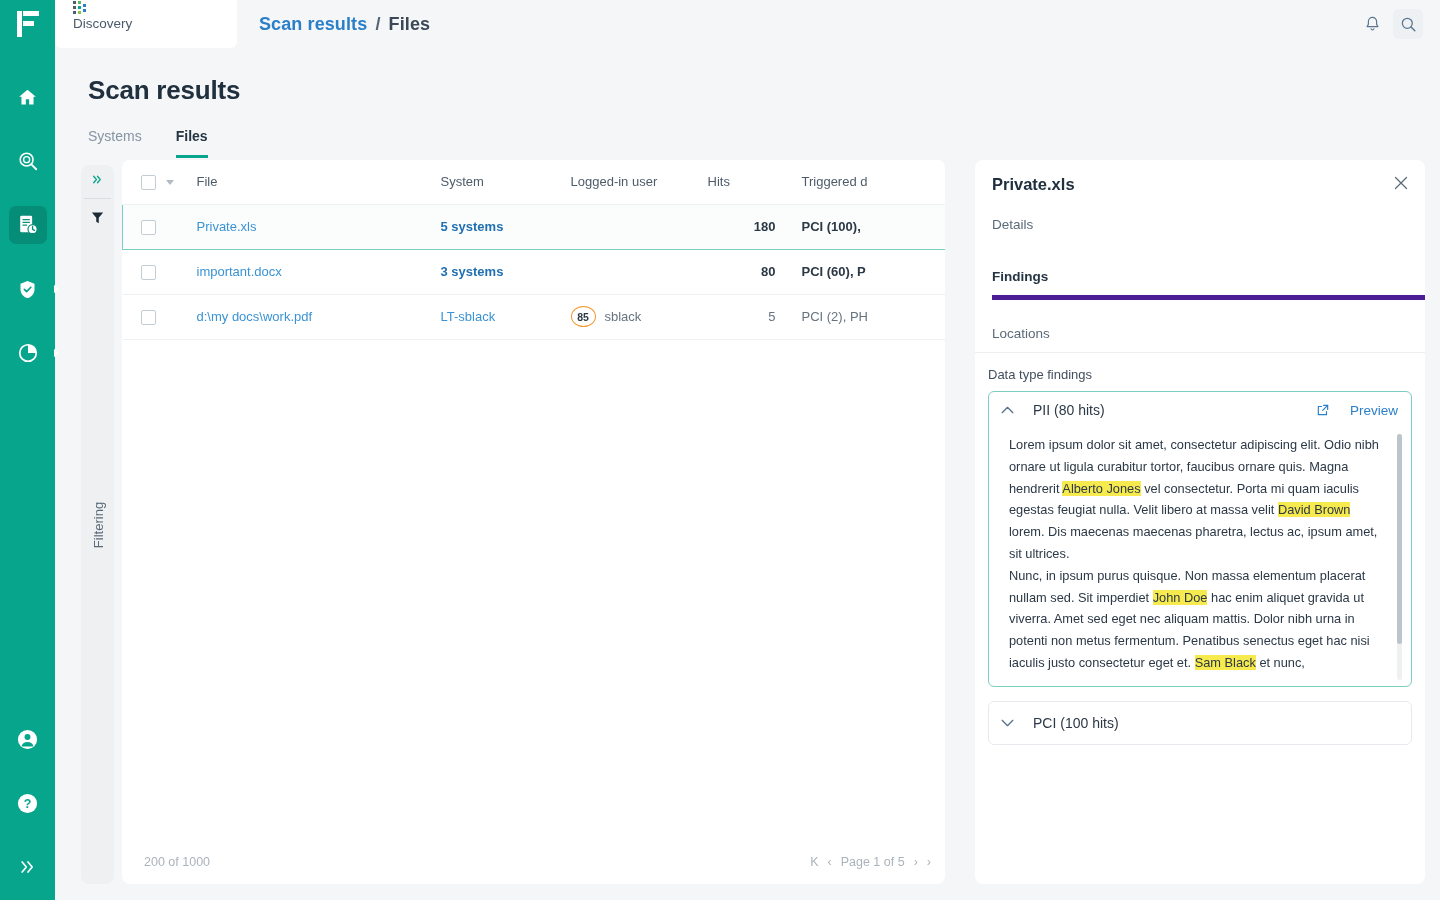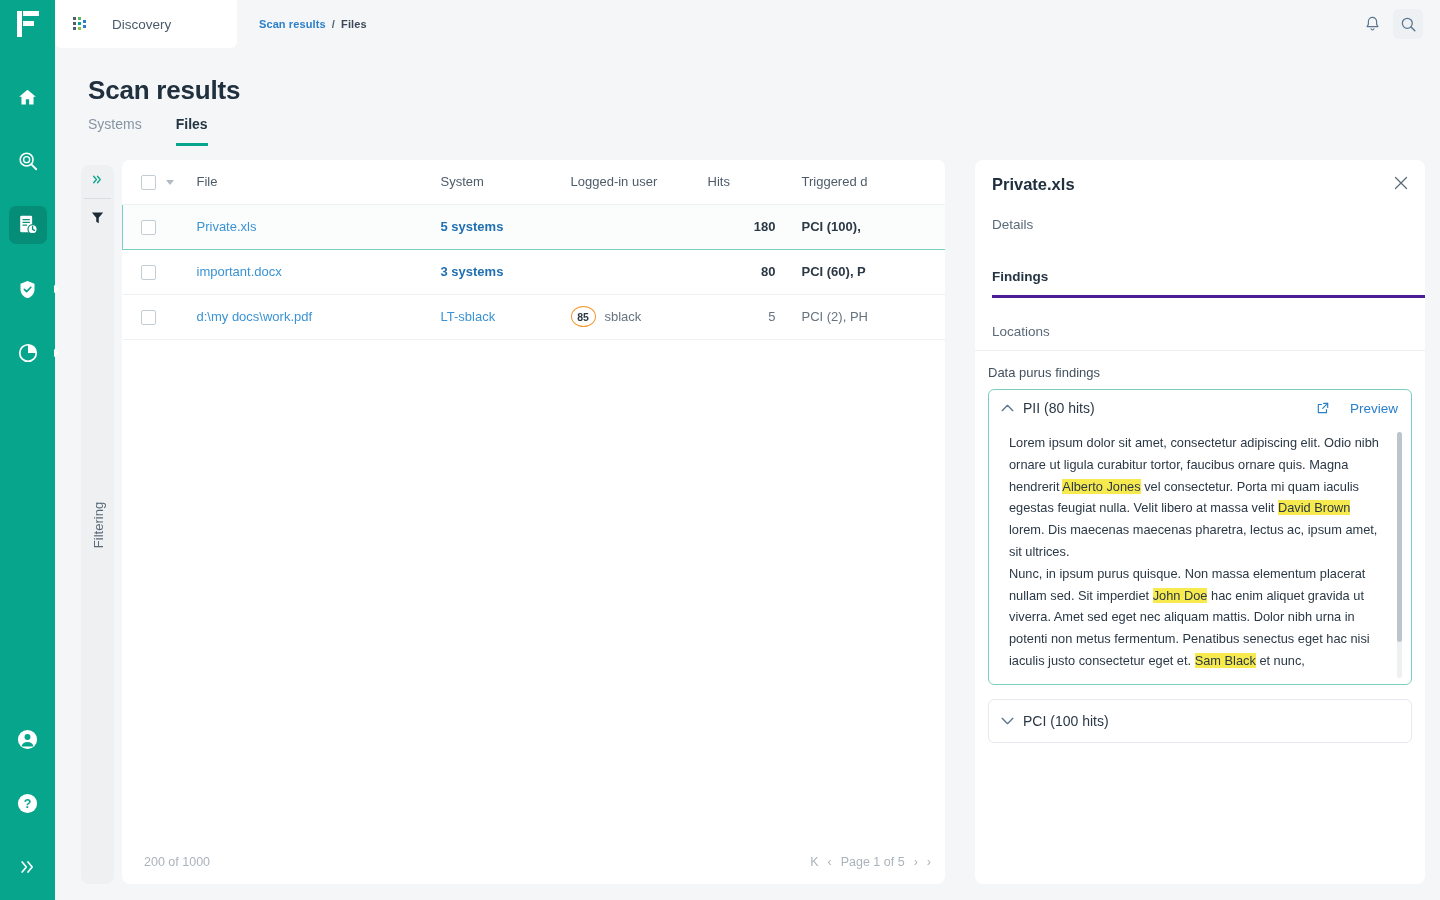--- a/index.html
+++ b/index.html
@@ -34,36 +34,37 @@
   .rail-bottom { position: absolute; bottom: 0; left: 0; width: 55px; display: flex; flex-direction: column; align-items: center; gap: 26px; padding-bottom: 14px; }
 
   
   .topbar {
     position: absolute; left: 55px; top: 0; width: 1385px; height: 48px;
     background: #f4f6f8; display: flex; align-items: center;
   }
   .app-tab {
     width: 182px; height: 48px; background: #ffffff;
     border-radius: 0 0 6px 6px;
-    display: flex; align-items: center; gap: 23px; padding-left: 18px;
+    display: flex; gap: 0; padding-left: 18px;
     cursor: pointer;
+    flex-direction: column;
   }
   .app-tab-label { font-size: 13.5px; color: #4a5a6a; }
-  .breadcrumb { margin-left: 22px; font-size: 11px; font-weight: bold; letter-spacing: .1px; }
+  .breadcrumb { margin-left: 22px; font-size: 18px; font-weight: bold; letter-spacing: .1px; }
   .crumb-link { color: #2a7fc9; cursor: pointer; }
   .crumb-sep { color: #566575; margin: 0 3px; }
   .crumb-cur { color: #3c4858; }
   .top-actions { margin-left: auto; display: flex; align-items: center; gap: 6px; padding-right: 17px; }
   .icon-btn { width: 30px; height: 30px; border-radius: 5px; display: flex; align-items: center; justify-content: center; cursor: pointer; }
   .icon-btn.boxed { background: #eef1f4; }
 
   
   .main { position: absolute; left: 55px; top: 48px; width: 1385px; height: 852px; }
   .page-title { position: absolute; left: 33px; top: 27px; font-size: 26px; font-weight: bold; color: #20303f; letter-spacing: -.2px; }
-  .tabs { position: absolute; left: 33px; top: 68px; display: flex; gap: 34px; }
+  .tabs { position: absolute; left: 33px; top: 80px; display: flex; gap: 34px; }
   .tab { font-size: 14px; color: #8794a2; padding-bottom: 11px; cursor: pointer; }
   .tab.active { color: #253442; font-weight: bold; border-bottom: 3px solid #06a58c; }
 
   
   .filter-strip {
     position: absolute; left: 26px; top: 117px; width: 33px; height: 719px;
     background: #eef0f2; border-radius: 8px;
     display: flex; flex-direction: column; align-items: center;
   }
   .fs-expand { margin-top: 8px; color: #06a58c; font-size: 13px; cursor: pointer; width: 100%; text-align: center; }
@@ -153,30 +154,30 @@
   
   .detail {
     position: absolute; left: 920px; top: 112px; width: 450px; height: 724px;
     background: #ffffff; border-radius: 8px; display: flex; flex-direction: column;
   }
   .detail-head { height: 48px; display: flex; align-items: center; padding: 0 17px 0 17px; }
   .detail-title { font-size: 16.5px; font-weight: bold; color: #20303f; }
   .detail-close { margin-left: auto; cursor: pointer; color: #5b6a79; font-size: 16px; line-height: 16px; }
   .detail-tabs { display: flex; gap: 26px; padding: 9px 0 0 17px; border-bottom: 1px solid #edf0f2; flex-direction: column; }
   .dtab { font-size: 13.5px; color: #5b6a79; padding-bottom: 11px; cursor: pointer; }
-  .dtab.active { color: #253442; font-weight: bold; border-bottom: 3px solid #4c1d95; }
+  .dtab.active { color: #253442; font-weight: bold; border-bottom: 5px solid #4c1d95; }
   .detail-body { padding: 14px 13px 0 13px; }
   .dsection-label { font-size: 13px; color: #42505e; margin-bottom: 9px; }
   .acc {
     border: 1px solid #7ccfc0; border-radius: 6px; background: #fff; overflow: hidden;
   }
   .acc.collapsed { border: 1px solid #e6eaee; }
   .acc-head { height: 36px; display: flex; align-items: center; padding: 0 13px 0 12px; }
   .acc-chev { width: 14px; color: #5b7490; font-size: 11px; cursor: pointer; display: flex; align-items: center; }
-  .acc-title { font-size: 14px; color: #2b3846; margin-left: 8px; }
+  .acc-title { font-size: 14px; color: #2b3846; margin-left: 18px; }
   .acc-preview { margin-left: auto; display: flex; align-items: center; gap: 20px; color: #2a7fc9; font-size: 13.5px; cursor: pointer; }
   .acc-body { position: relative; padding: 6px 16px 12px 20px; height: 258px; }
   .acc-text {
     font-size: 12.8px; line-height: 21.8px; color: #2b3846;
     height: 100%; overflow: hidden; padding-right: 8px;
   }
   .hl { background: #f7ea4e; }
   .scroll-track { position: absolute; right: 9px; top: 6px; width: 5px; height: 246px; background: #eef0f2; border-radius: 3px; }
   .scroll-thumb { position: absolute; right: 9px; top: 6px; width: 5px; height: 210px; background: #bcc4cc; border-radius: 3px; cursor: pointer; }
   .acc2 { margin-top: 14px; }
@@ -430,21 +431,21 @@
         </span>
       </div>
 
       <div class="detail-tabs">
         <div class="dtab">Details</div>
         <div class="dtab active">Findings</div>
         <div class="dtab">Locations</div>
       </div>
 
       <div class="detail-body">
-        <div class="dsection-label">Data purus findings</div>
+        <div class="dsection-label">Data type findings</div>
 
         <div class="acc">
           <div class="acc-head">
             <span class="acc-chev">
               <svg width="13" height="8" viewBox="0 0 14 9">
                   <path d="M1 7.5L7 1.5l6 6" stroke="#5b7490" stroke-width="1.5" fill="none" stroke-linecap="round" stroke-linejoin="round"></path>
                 </svg>
             </span>
             <span class="acc-title">PII (80 hits)</span>
             <span class="acc-preview">

